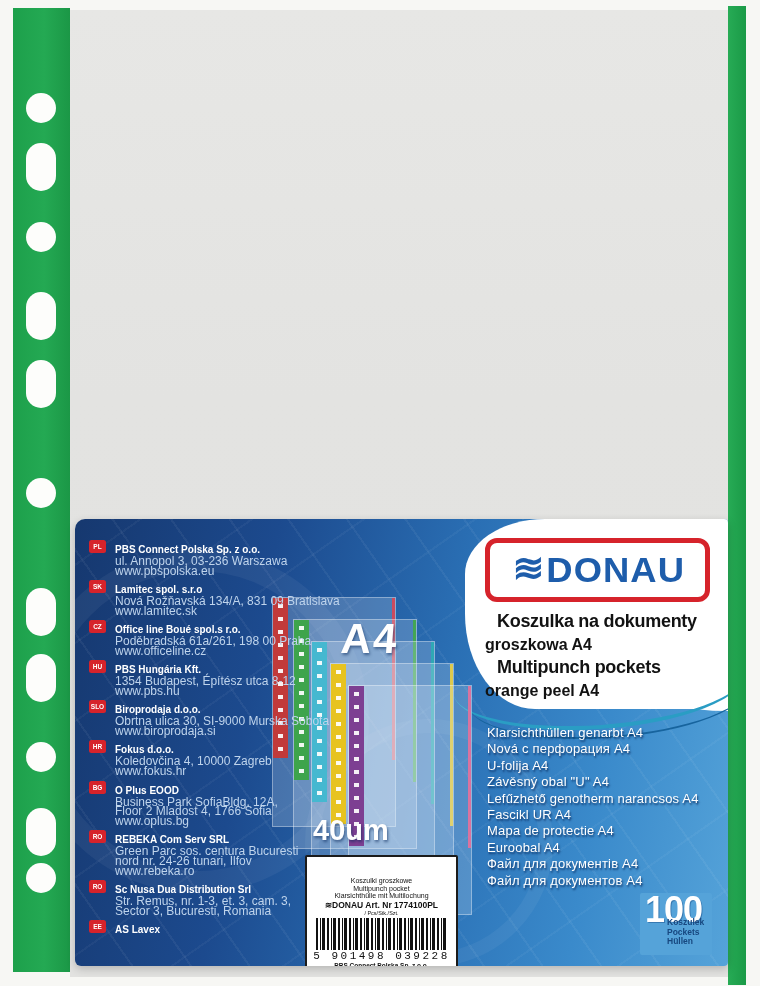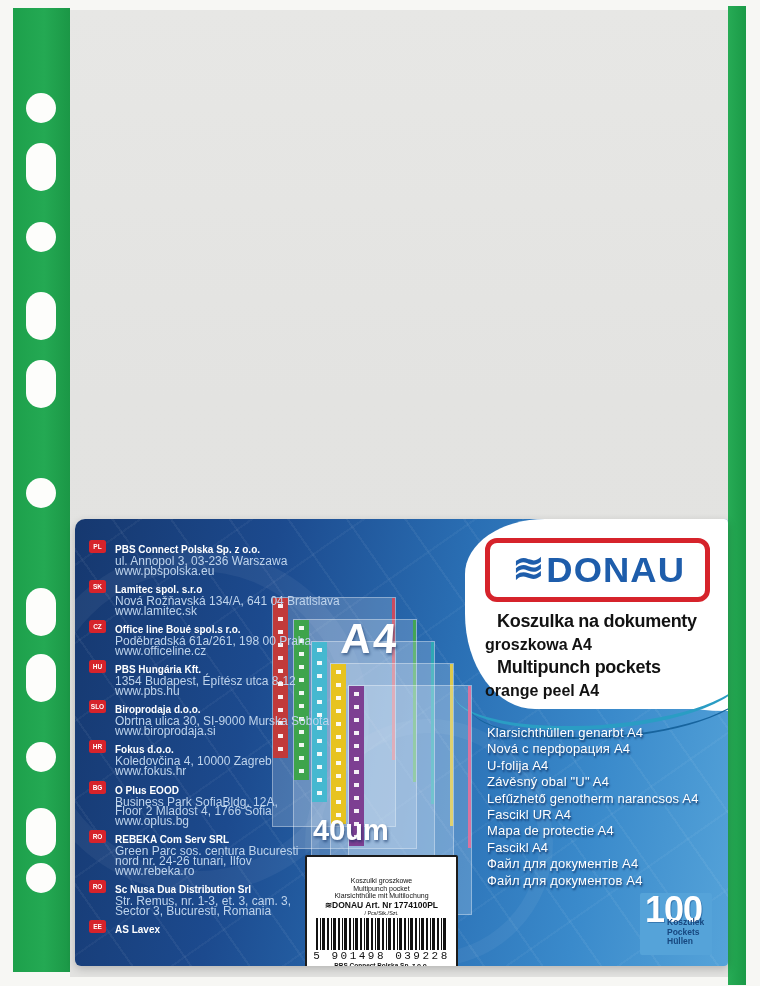--- a/index.html
+++ b/index.html
@@ -152,21 +152,21 @@
             <span class="dist-name">PBS Connect Polska Sp. z o.o.</span>
             <span class="dist-addr" style="display:block">ul. Annopol 3, 03-236 Warszawa
 www.pbspolska.eu</span>
           </span>
         </div>
 
         <div class="dist-entry">
           <span class="code-chip">SK</span>
           <span>
             <span class="dist-name">Lamitec spol. s.r.o</span>
-            <span class="dist-addr" style="display:block">Nová Rožňavská 134/A, 641 04 Bratislava
+            <span class="dist-addr" style="display:block">Nová Rožňavská 134/A, 831 09 Bratislava
 www.lamitec.sk</span>
           </span>
         </div>
 
         <div class="dist-entry">
           <span class="code-chip">CZ</span>
           <span>
             <span class="dist-name">Office line Boué spol.s r.o.</span>
             <span class="dist-addr" style="display:block">Poděbradská 61a/261, 198 00 Praha
 www.officeline.cz</span>
@@ -291,21 +291,21 @@
         <div class="lang-item">U-folija A4</div>
 
         <div class="lang-item">Závěsný obal "U" A4</div>
 
         <div class="lang-item">Lefűzhető genotherm narancsos A4</div>
 
         <div class="lang-item">Fascikl UR A4</div>
 
         <div class="lang-item">Mapa de protectie A4</div>
 
-        <div class="lang-item">Fascikl A4</div>
+        <div class="lang-item">Euroobal A4</div>
 
         <div class="lang-item">Файл для документів A4</div>
 
         <div class="lang-item">Файл для документов A4</div>
       </div>
 
     <div class="bc-label">
       <div class="bc-head">Koszulki groszkowe
 Multipunch pocket
 Klarsichthülle mit Multilochung</div>

